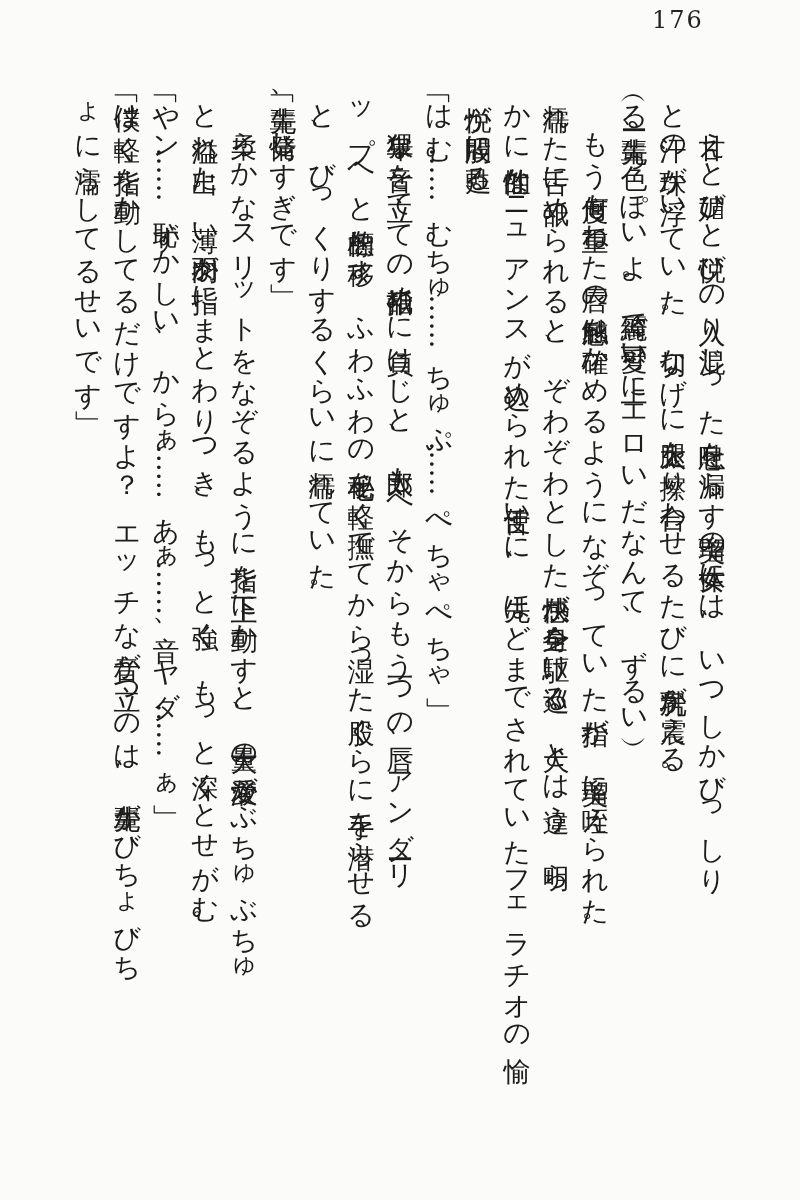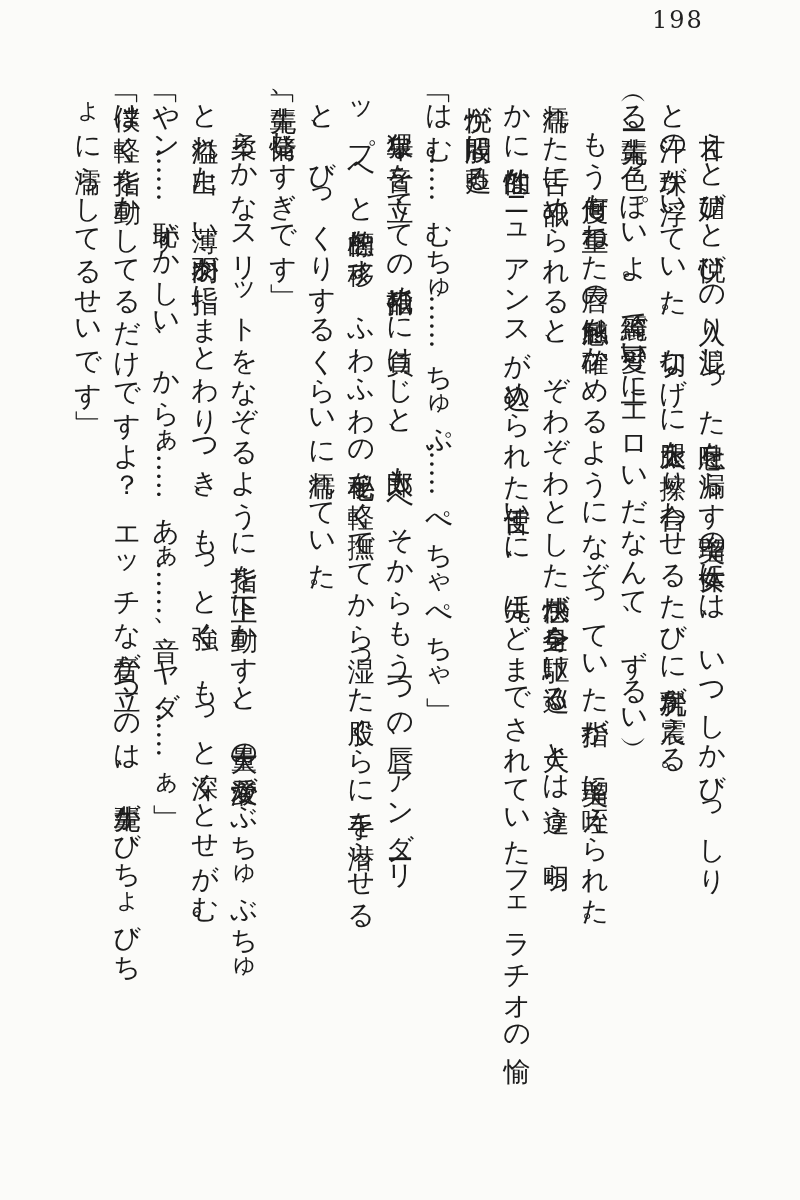--- a/index.html
+++ b/index.html
@@ -43,21 +43,21 @@
   .tline {
     height: 1032px;
     white-space: nowrap;
     overflow: visible;
   }
 </style>
 </head>
 <body>
 
 <div class="page">
-  <div class="page-number">198</div>
+  <div class="page-number">176</div>
 
   <div class="text-block">
     <div class="tline">　甘えと媚びと悦びの入り混じった吐息を漏らす瑠美の女体には、いつしかびっしり</div>
     <div class="tline">と汗の珠が浮いていた。切なげに太腿を擦り合わせるたびに乳房が震える。</div>
     <div class="tline">（るー先輩、色っぽいよ。綺麗で可愛い上にエロいだなんて、ずるい）</div>
     <div class="tline">　もう何度も重ねた唇の感触を確かめるようになぞっていた指が、瑠美に咥えられた。</div>
     <div class="tline">濡れた舌に舐められると、ぞわぞわとした快感が全身を駆け巡る。犬とは違う、明ら</div>
     <div class="tline">かに性的なニュアンスが込められた舌使いに、先ほどまでされていたフェラチオの愉</div>
     <div class="tline">悦が股間に甦る。</div>
     <div class="tline">「はむ……むちゅ……ちゅぷ……ぺちゃぺちゃ」</div>

